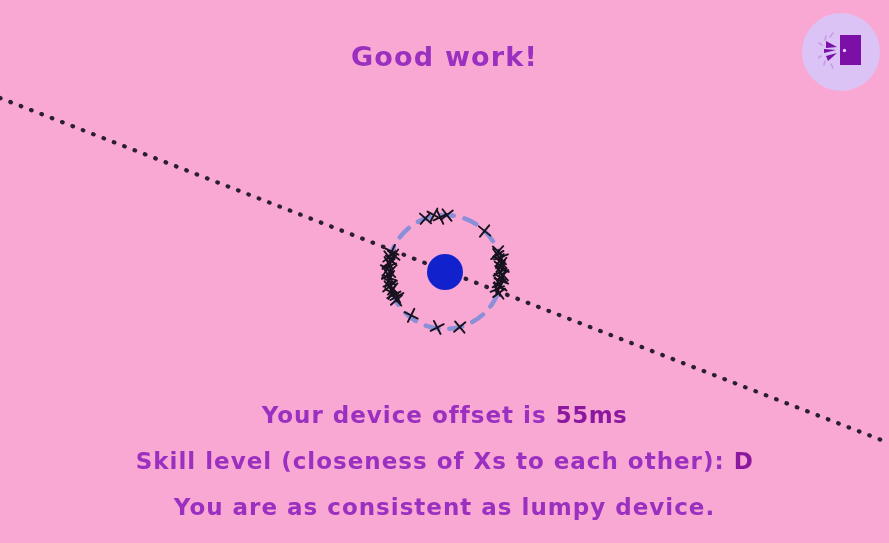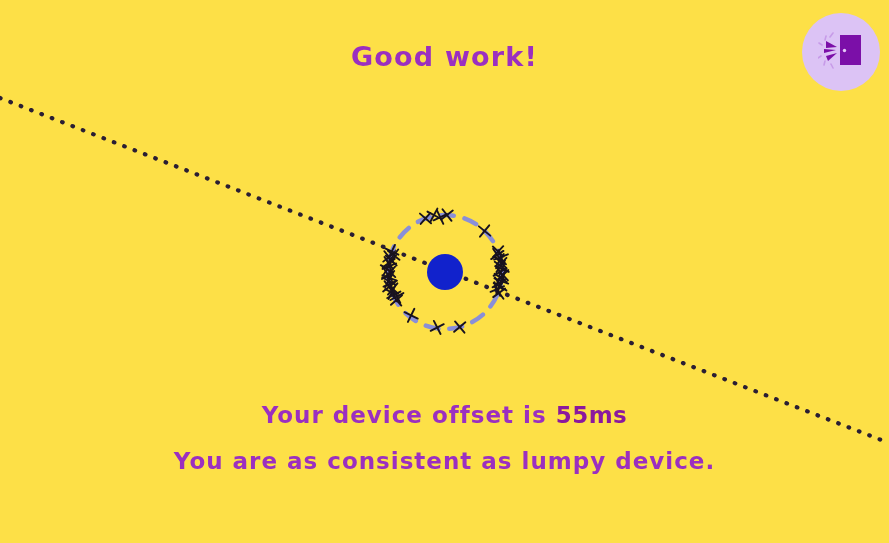--- a/index.html
+++ b/index.html
@@ -9,21 +9,21 @@
   body {
     width: 889px;
     height: 543px;
     overflow: hidden;
     font-family: "DejaVu Sans", sans-serif;
   }
   #app {
     position: relative;
     width: 889px;
     height: 543px;
-    background: #fde047;
+    background: #f9a8d4;
     overflow: hidden;
   }
 
   
   #trajectory-line {
     position: absolute;
     left: 0;
     top: 0;
     width: 889px;
     height: 543px;
@@ -296,16 +296,19 @@
       </g>
     <g>
       <circle cx="75" cy="75" r="18" fill="#1122CC"></circle>
     </g>
   </svg>
 
   <div id="results">
     <div class="result-line">
       <span>Your device offset is </span><span class="emph">55ms</span>
     </div>
+    <div class="result-line">
+      <span>Skill level (closeness of Xs to each other): </span><span class="emph">D</span>
+    </div>
     <div class="result-line">You are as consistent as lumpy device.</div>
   </div>
 
 </div>
 
 </body></html>

